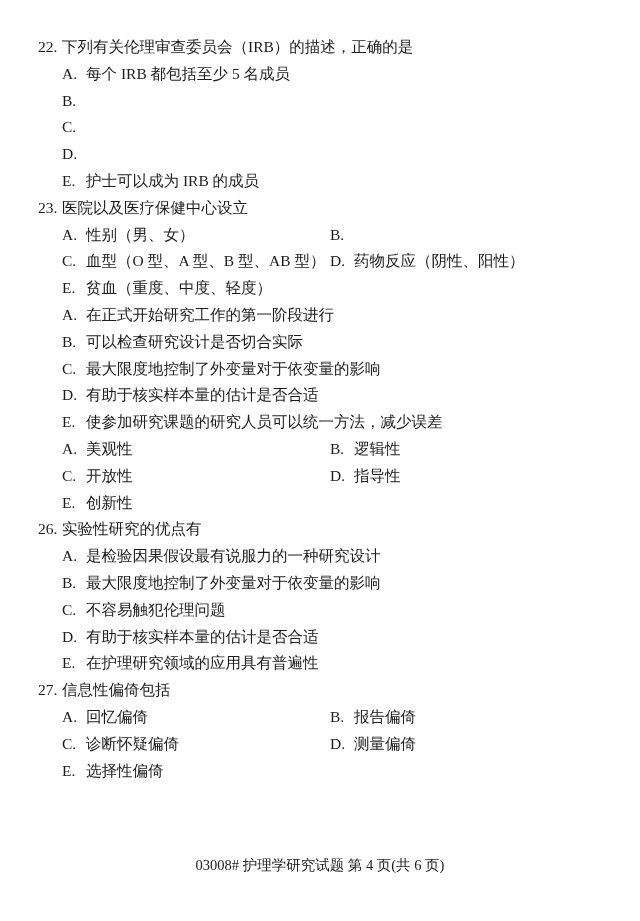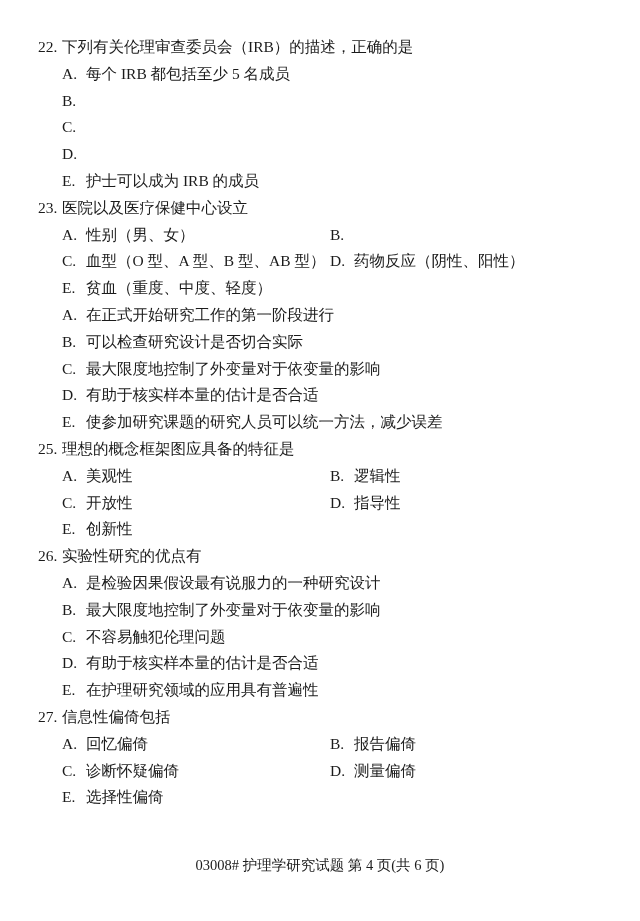--- a/index.html
+++ b/index.html
@@ -108,24 +108,20 @@
         <span class="opt-label">D.</span>
         <span class="opt-text">有助于核实样本量的估计是否合适</span>
       </div>
       <div class="opt-row">
         <span class="opt-label">E.</span>
         <span class="opt-text">使参加研究课题的研究人员可以统一方法，减少误差</span>
       </div>
     </section>
 
     <section class="question">
-      <div class="q-header">
-        <span class="q-num">25.</span>
-        <span class="q-text">理想的概念框架图应具备的特征是</span>
-      </div>
       <div class="opt-row two">
         <div class="opt-cell">
           <span class="opt-label">A.</span>
           <span class="opt-text">美观性</span>
         </div>
         <div class="opt-cell">
           <span class="opt-label">B.</span>
           <span class="opt-text">逻辑性</span>
         </div>
       </div>

